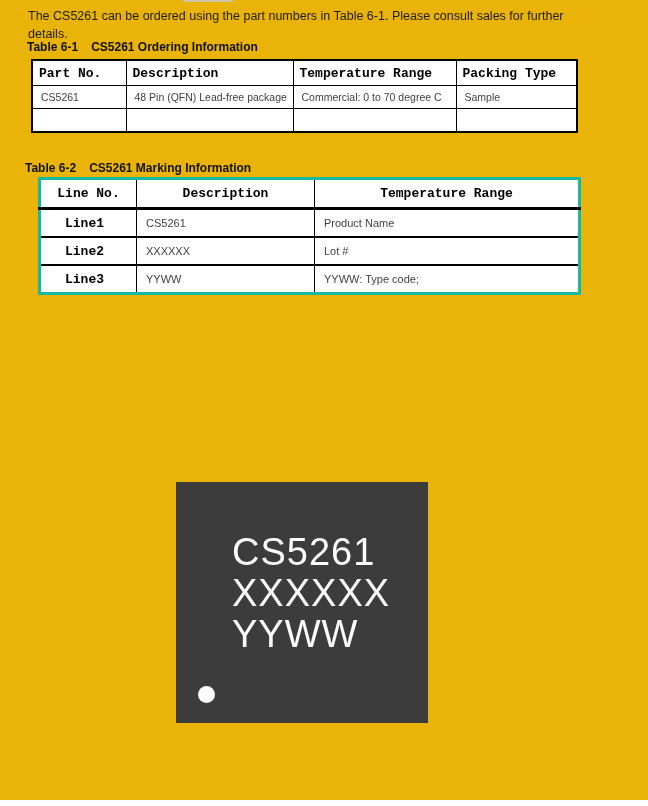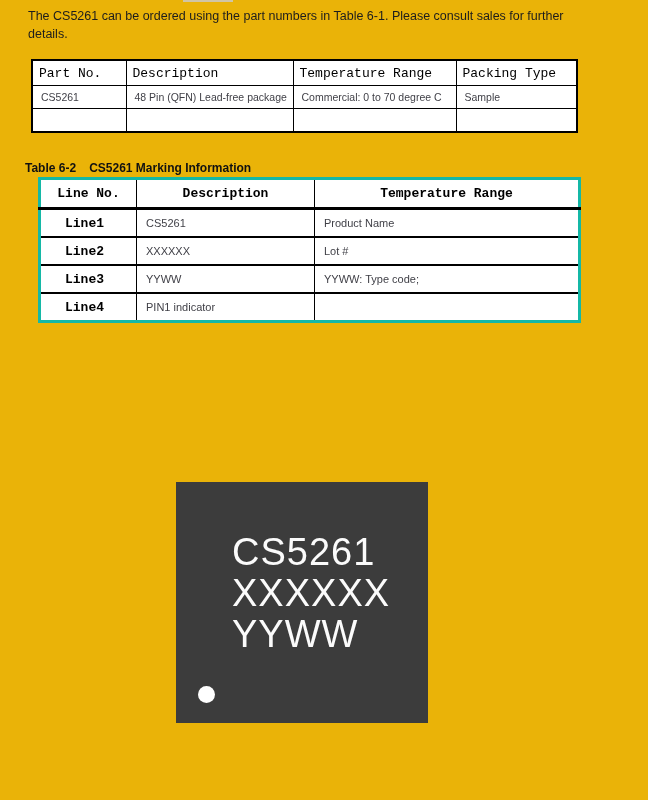--- a/index.html
+++ b/index.html
@@ -31,21 +31,21 @@
   .cap-title{margin-left:13px;}
 
   table{
     position:absolute;border-collapse:collapse;table-layout:fixed;
     background:#fff;
   }
   .t1{left:31px;top:59px;width:545px;border:2px solid #000;}
   .t1 th{
     height:24px;border:1px solid #000;
     font-family:"Liberation Mono","DejaVu Sans Mono",monospace;
-    font-size:13px;font-weight:normal;text-align:left;
+    font-size:13px;font-weight:bold;text-align:left;
     padding:0 0 0 6px;color:#000;vertical-align:middle;
   }
   .t1 td{
     height:22px;border:1px solid #000;
     font-size:10.5px;color:#3f3f46;
     padding:0 0 0 8px;vertical-align:middle;white-space:nowrap;overflow:hidden;
   }
 
   .t2{left:38px;top:177px;width:540px;border:3px solid #14b8a6;}
   .t2 th{
@@ -80,20 +80,23 @@
 </style>
 </head>
 <body>
 
 <div class="page">
 
   <div class="top-smudge"></div>
 
   <p class="intro">The CS5261 can be ordered using the part numbers in Table 6-1. Please consult sales for further details.</p>
 
+  <div class="caption t1cap">
+    <span>Table 6-1</span><span class="cap-title">CS5261 Ordering Information</span>
+  </div>
 
   <table class="t1">
     <colgroup>
       <col style="width:94px">
         <col style="width:167px">
         <col style="width:163px">
         <col style="width:121px">
     </colgroup>
     <thead>
       <tr>
@@ -145,25 +148,20 @@
       <tr>
         <td class="lineno">Line2</td>
         <td>XXXXXX</td>
         <td>Lot #</td>
       </tr>
       <tr>
         <td class="lineno">Line3</td>
         <td>YYWW</td>
         <td>YYWW: Type code;</td>
       </tr>
-      <tr>
-        <td class="lineno">Line4</td>
-        <td>PIN1 indicator</td>
-        <td></td>
-      </tr>
     </tbody>
   </table>
 
 
   <div class="chip">
     <div class="chip-text">
       <div>CS5261</div>
       <div>XXXXXX</div>
       <div>YYWW</div>
     </div>

